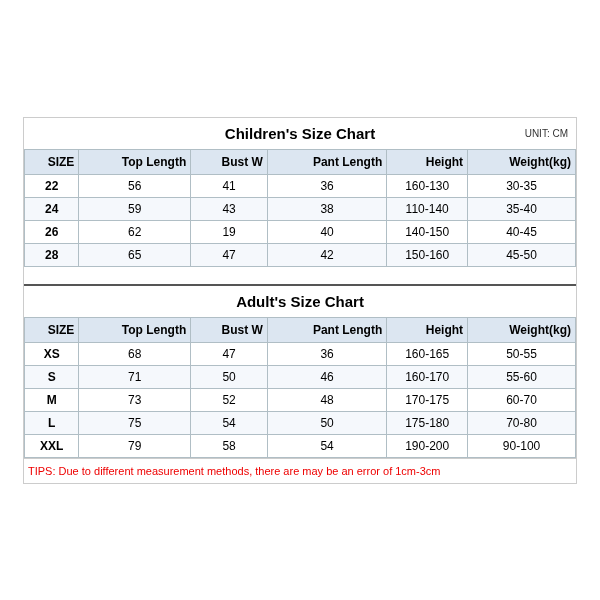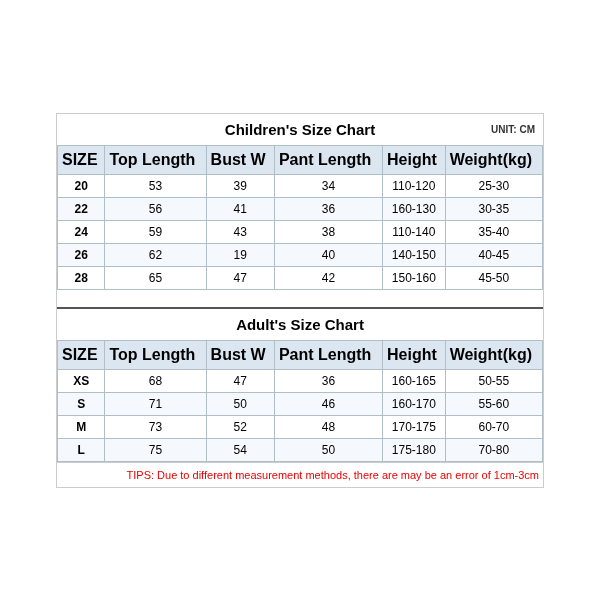--- a/index.html
+++ b/index.html
@@ -6,70 +6,70 @@
     body {
       width: 600px;
       height: 600px;
       background: #fff;
       font-family: Arial, sans-serif;
       display: flex;
       align-items: center;
       justify-content: center;
     }
     .container {
-      width: 488px;
+      width: 554px;
       border: 1px solid #ccc;
       background: #fff;
     }
     .section-title {
       text-align: center;
       font-weight: bold;
       font-size: 15px;
       padding: 7px 4px;
       background: #fff;
       position: relative;
     }
     .unit-label {
       position: absolute;
       right: 8px;
       top: 50%;
       transform: translateY(-50%);
       font-size: 10px;
-      font-weight: bold;
+      font-weight: normal;
       color: #333;
     }
     table {
       width: 100%;
       border-collapse: collapse;
     }
     th {
       background: #dce6f1;
       font-weight: bold;
-      font-size: 16px;
+      font-size: 12px;
       padding: 5px 4px;
-      text-align: left;
+      text-align: right;
       border: 1px solid #b0bec5;
     }
     td {
       font-size: 12px;
       padding: 4px 4px;
       text-align: center;
       border: 1px solid #b0bec5;
     }
     tr:nth-child(even) td {
       background: #f5f8fc;
     }
     tr:nth-child(odd) td {
       background: #fff;
     }
     td:first-child {
       font-weight: bold;
     }
     .tips {
-      text-align: right;
+      text-align: left;
       font-size: 11px;
       color: #e00;
       padding: 6px 4px;
       border-top: 1px solid #ccc;
     }
     .adult-section-title {
       text-align: center;
       font-weight: bold;
       font-size: 15px;
       padding: 7px 4px;
@@ -94,28 +94,20 @@
       <th>SIZE</th>
           <th>Top Length</th>
           <th>Bust W</th>
           <th>Pant Length</th>
           <th>Height</th>
           <th>Weight(kg)</th>
         </tr>
     </thead>
     <tbody id="children-tbody">
         <tr>
-          <td>20</td>
-          <td>53</td>
-          <td>39</td>
-          <td>34</td>
-          <td>110-120</td>
-          <td>25-30</td>
-        </tr>
-        <tr>
           <td>22</td>
           <td>56</td>
           <td>41</td>
           <td>36</td>
           <td>160-130</td>
           <td>30-35</td>
         </tr>
         <tr>
           <td>24</td>
           <td>59</td>
@@ -184,17 +176,25 @@
           <td>60-70</td>
         </tr>
         <tr>
           <td>L</td>
           <td>75</td>
           <td>54</td>
           <td>50</td>
           <td>175-180</td>
           <td>70-80</td>
         </tr>
+        <tr>
+          <td>XXL</td>
+          <td>79</td>
+          <td>58</td>
+          <td>54</td>
+          <td>190-200</td>
+          <td>90-100</td>
+        </tr>
       </tbody>
   </table>
 
   <div class="tips">TIPS: Due to different measurement methods, there are may be an error of 1cm-3cm</div>
 </div>
 
 </body></html>

